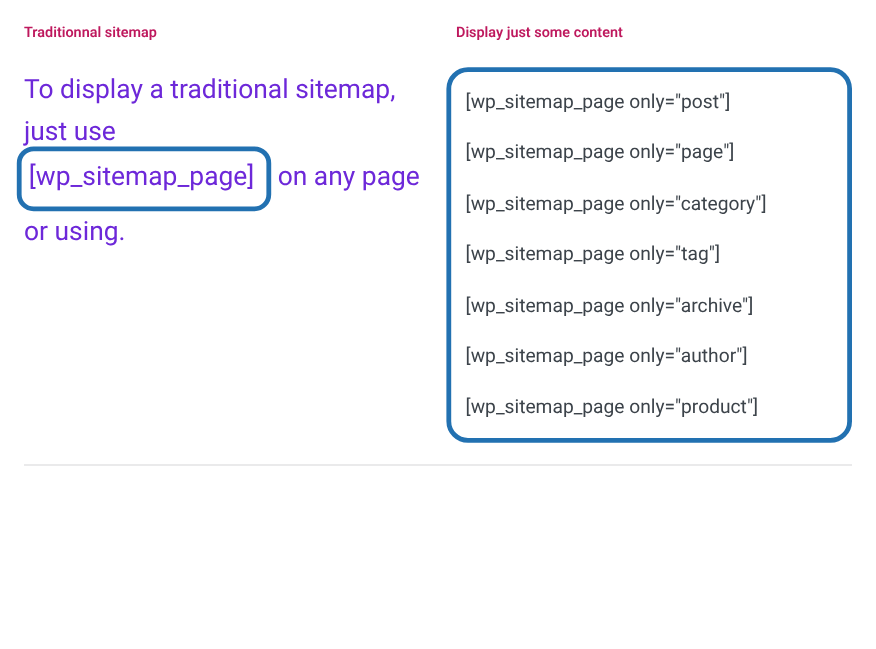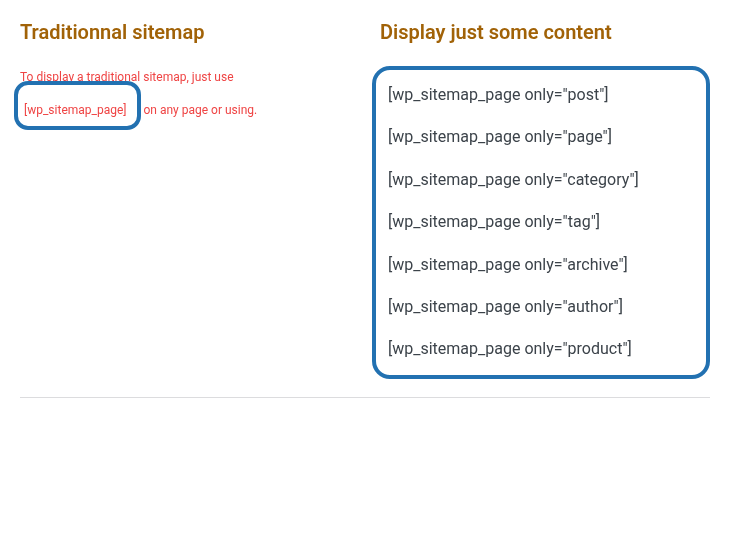--- a/index.html
+++ b/index.html
@@ -22,36 +22,36 @@
     .column {
       flex: 1;
     }
     .col-left {
       flex: 0 0 340px;
     }
     .col-right {
       flex: 1;
     }
     h2 {
-      font-size: 20px;
+      font-size: 12px;
       font-weight: 600;
-      color: #a16207;
+      color: #be185d;
       margin-bottom: 24px;
     }
     p {
-      font-size: 12px;
+      font-size: 22px;
       line-height: 1.6;
-      color: #ef4444;
+      color: #6d28d9;
       margin-bottom: 14px;
     }
     .highlight-small {
       display: inline-block;
       border: 4px solid #2271b1;
       border-radius: 14px;
-      padding: 16px 10px 6px 6px;
+      padding: 4px 10px 6px 6px;
       position: relative;
       margin-top: -6px;
       margin-left: -6px;
     }
     .left-text {
       position: relative;
     }
     .shortcode-list {
       border: 4px solid #2271b1;
       border-radius: 18px;

